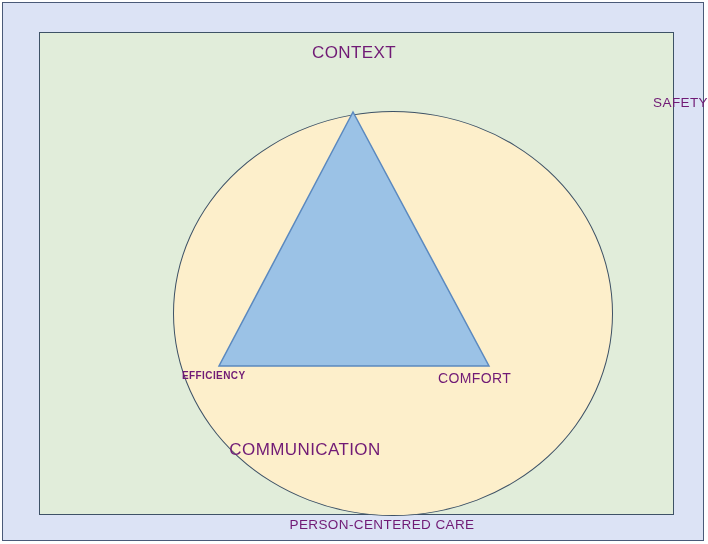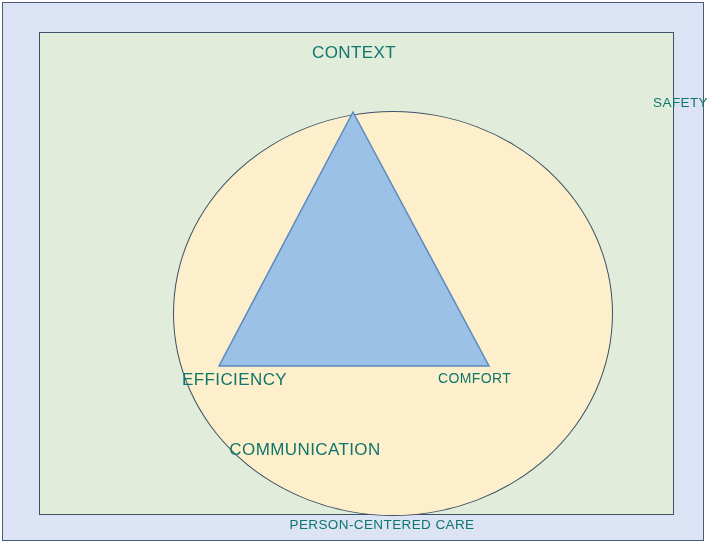--- a/index.html
+++ b/index.html
@@ -55,21 +55,21 @@
   .triangle-layer {
     position: absolute;
     left: 0;
     top: 0;
     width: 708px;
     height: 544px;
   }
   
   .label {
     position: absolute;
-    color: #0f766e;
+    color: #701a75;
     letter-spacing: 0.4px;
     white-space: nowrap;
     line-height: 1;
   }
   .label-context {
     left: 0;
     top: 44px;
     width: 708px;
     text-align: center;
     font-size: 17px;
@@ -77,21 +77,22 @@
   .label-safety {
     left: 0;
     top: 96px;
     width: 708px;
     text-align: right;
     font-size: 13.5px;
   }
   .label-efficiency {
     left: 182px;
     top: 371px;
-    font-size: 17px;
+    font-size: 10px;
+    font-weight: bold;
   }
   .label-comfort {
     left: 438px;
     top: 371px;
     font-size: 14px;
   }
   .label-communication {
     left: 0;
     top: 441px;
     width: 610px;

